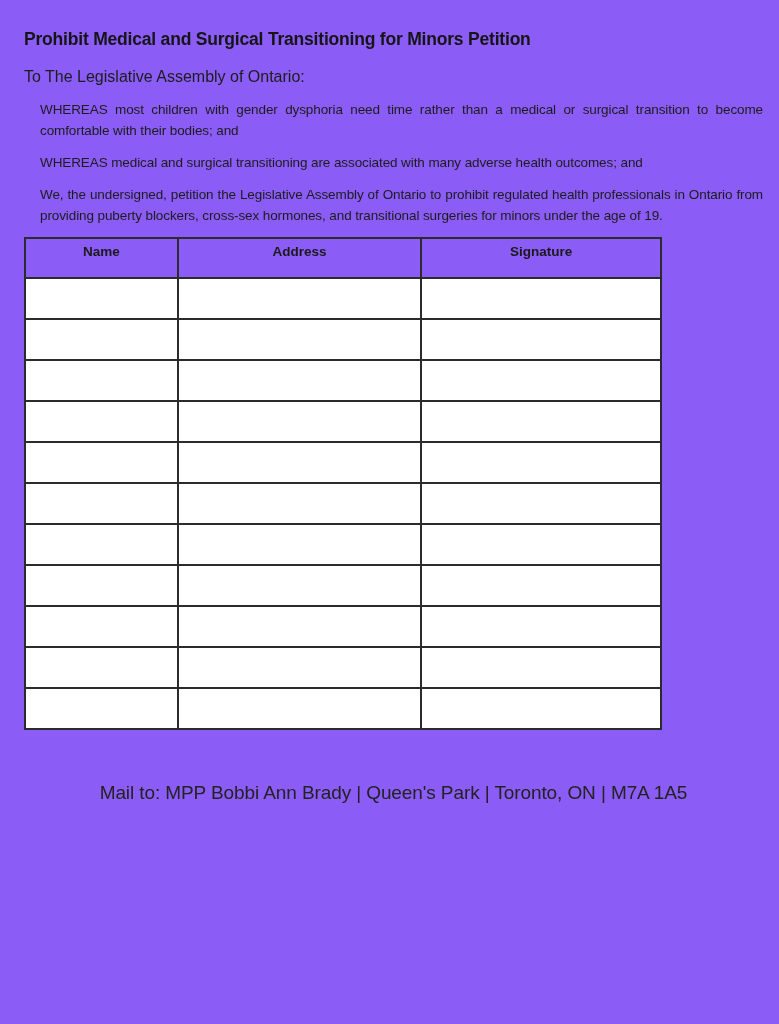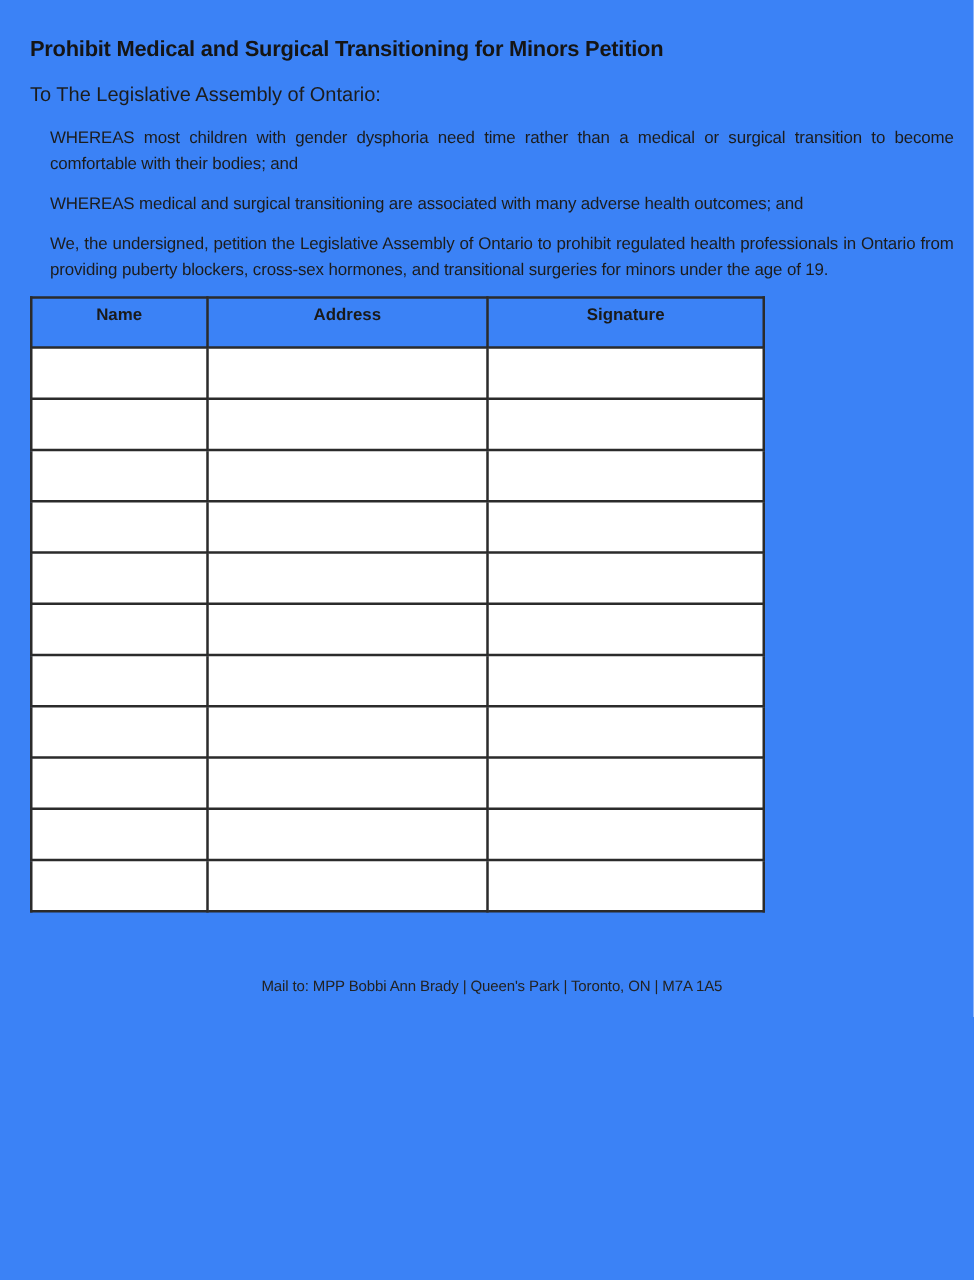--- a/index.html
+++ b/index.html
@@ -1,20 +1,20 @@
 <!DOCTYPE html>
 <html><head>
 <meta charset="utf-8">
 <style>
   * { margin: 0; padding: 0; box-sizing: border-box; }
   html, body { background: #ffffff; }
   .page {
     width: 779px;
     height: 1024px;
-    background: #3b82f6;
+    background: #8b5cf6;
     font-family: "Liberation Sans", "DejaVu Sans", sans-serif;
     color: #1c1c1c;
     padding: 29px 16px 0 24px;
     overflow: hidden;
   }
   .doc-title {
     font-size: 17.5px;
     font-weight: bold;
     letter-spacing: -0.2px;
     color: #151515;
@@ -28,21 +28,21 @@
   }
   .para {
     font-size: 13.5px;
     line-height: 21px;
     letter-spacing: -0.1px;
     text-align: justify;
     margin-bottom: 11px;
     margin-left: 16px;
   }
   table.sig-table {
-    width: 588px;
+    width: 638px;
     border-collapse: collapse;
     table-layout: fixed;
     margin-top: 9px;
   }
   table.sig-table th, table.sig-table td {
     border: 2px solid #2b2b2b;
   }
   table.sig-table th {
     height: 40px;
     font-size: 13.5px;
@@ -55,21 +55,21 @@
   table.sig-table td {
     height: 41px;
     background: #ffffff;
   }
   table.sig-table th:nth-child(1), table.sig-table td:nth-child(1) { width: 24.0%; }
   table.sig-table th:nth-child(2), table.sig-table td:nth-child(2) { width: 38.3%; }
   table.sig-table th:nth-child(3), table.sig-table td:nth-child(3) { width: 37.7%; }
   .footer {
     margin-top: 52px;
     text-align: center;
-    font-size: 12px;
+    font-size: 19px;
     letter-spacing: -0.1px;
     color: #222222;
   }
 </style>
 </head>
 <body>
 
 <div class="page">
   <h1 class="doc-title">Prohibit Medical and Surgical Transitioning for Minors Petition</h1>
   <p class="salutation">To The Legislative Assembly of Ontario:</p>

